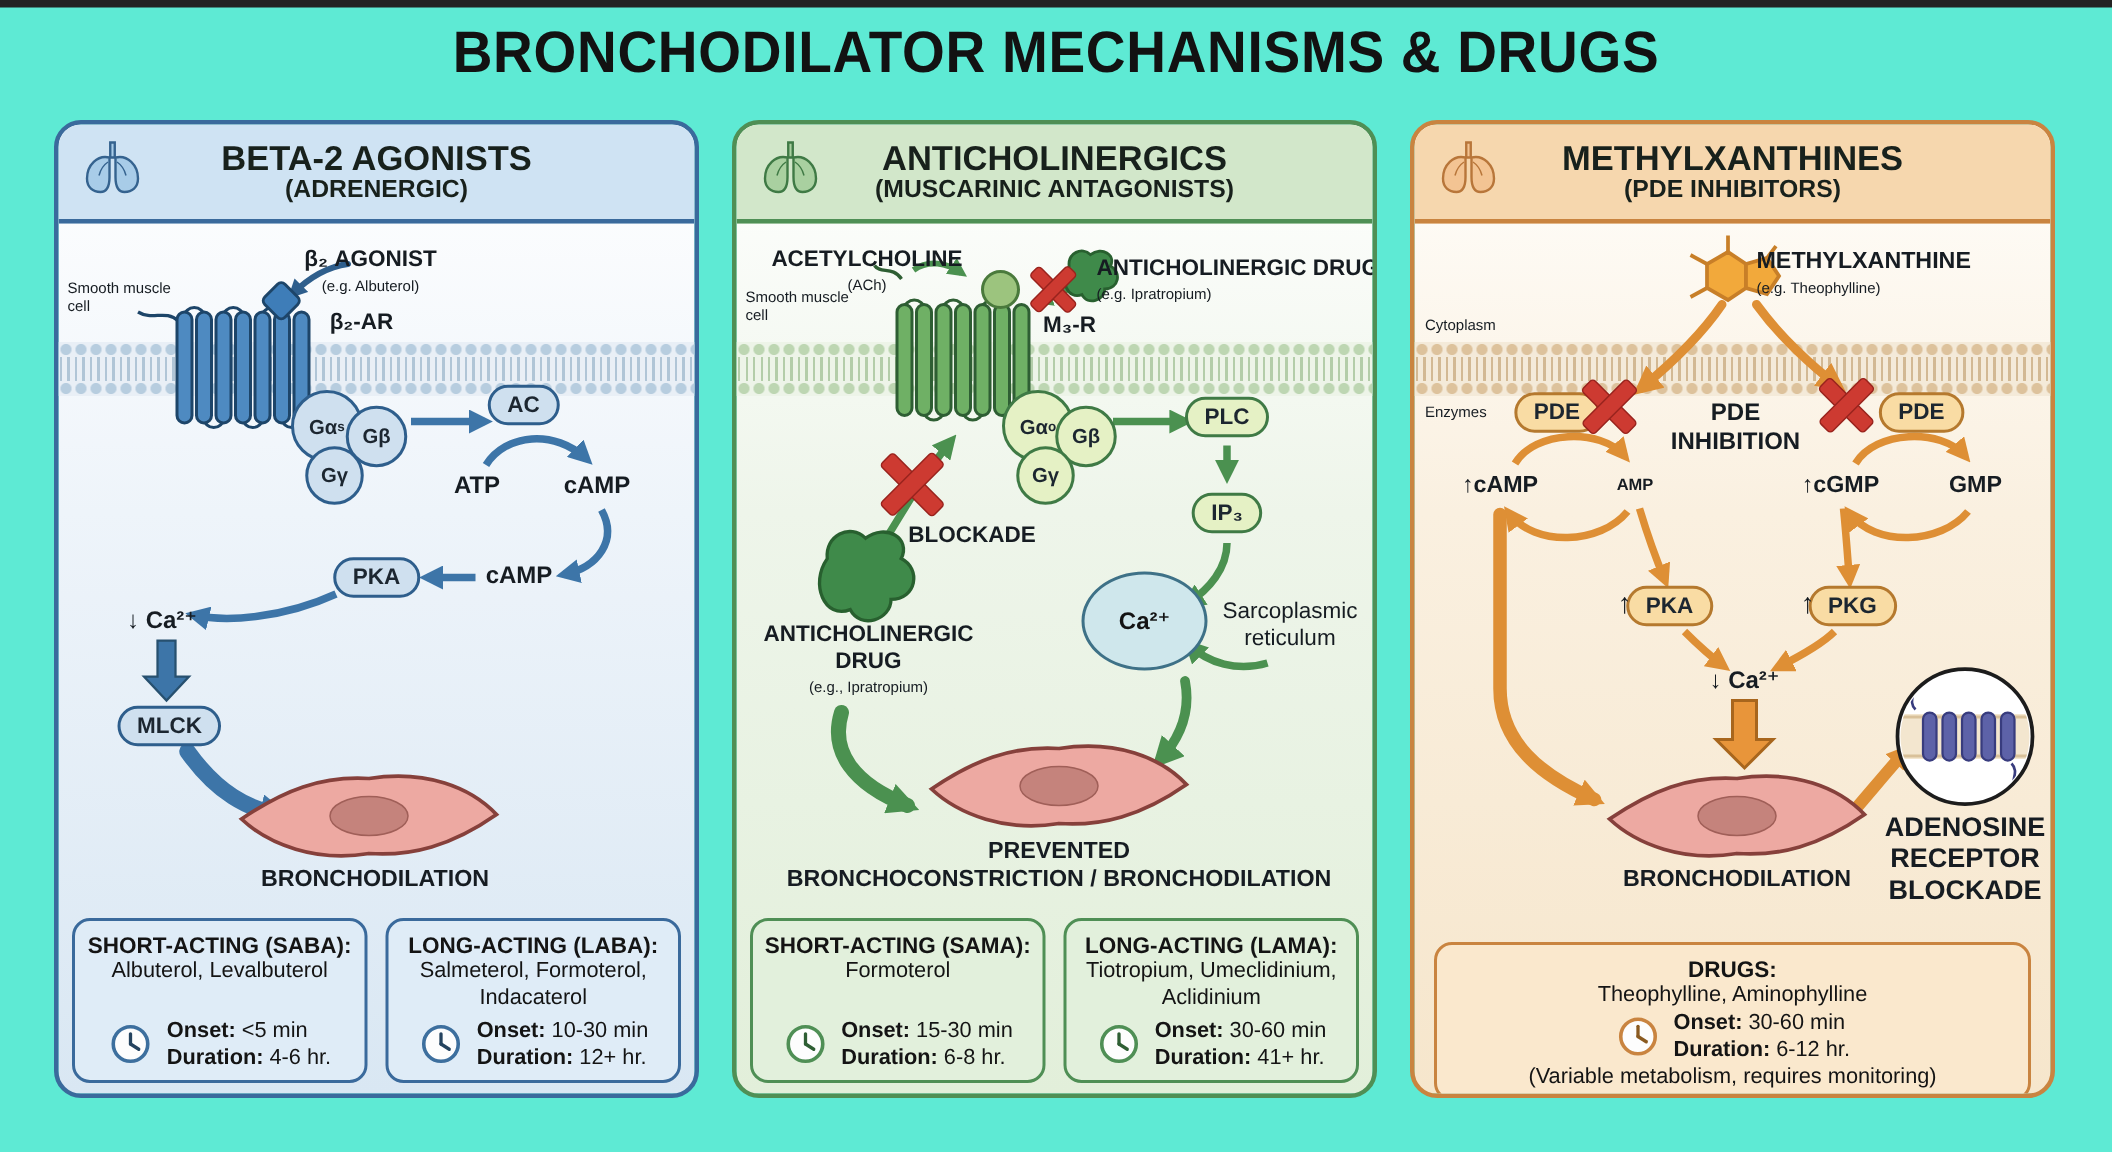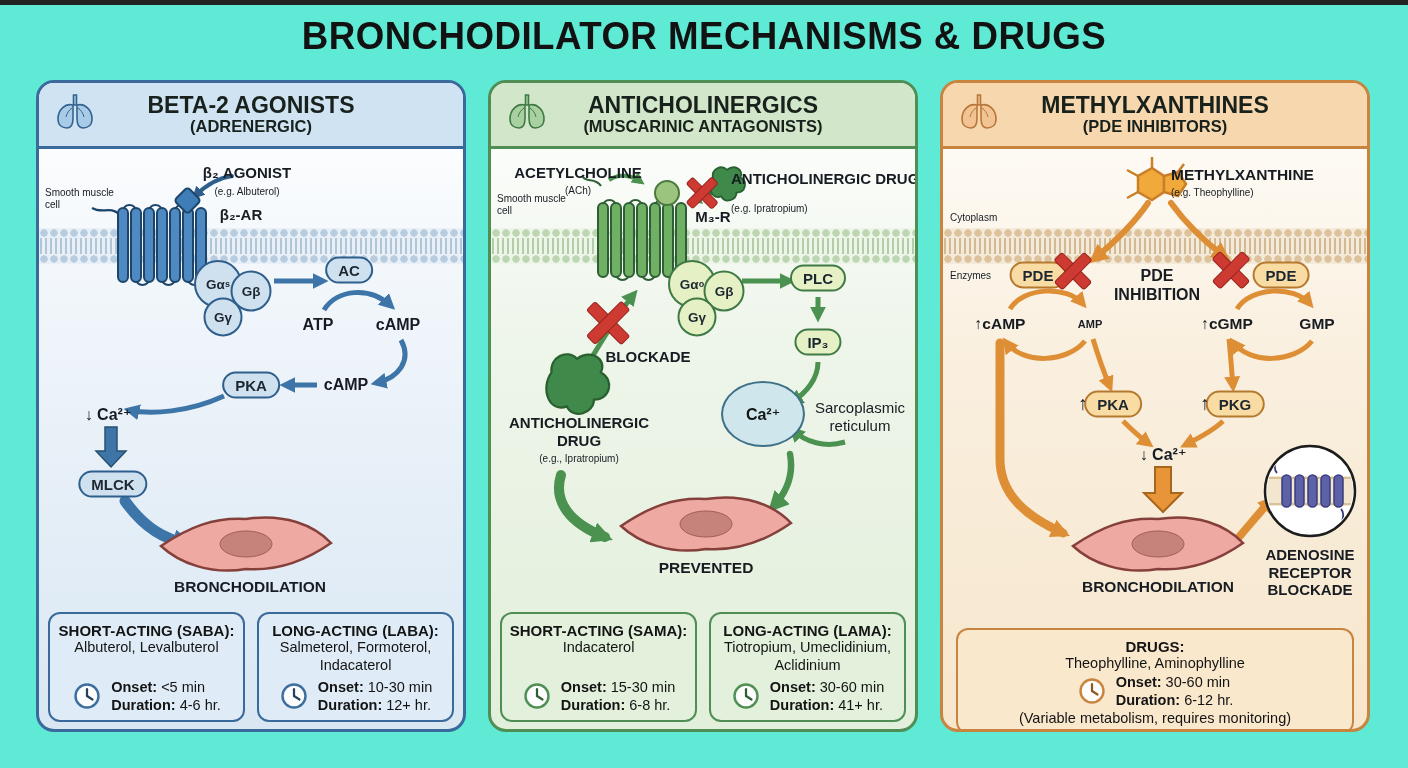--- a/index.html
+++ b/index.html
@@ -242,41 +242,42 @@
           <path d="M130,377 C158,358 183,348 215,350 C253,344 283,356 300,374 C270,395 243,402 215,400 C180,406 148,394 130,377 Z" fill="#eda9a2" stroke="#86403b" stroke-width="2.5"></path>
           <ellipse cx="215" cy="375" rx="26" ry="13" fill="#c5837c" stroke="#a05f58"></ellipse>
         </g>
       </svg>
       <div class="xmark" style="left:211px;top:44px;width:32px;height:32px"></div>
       <div class="xmark" style="left:117px;top:174px;width:44px;height:44px"></div>
       <div class="lbl b" style="left:87px;top:24px">ACETYLCHOLINE</div>
       <div class="lbl sm" style="left:87px;top:42px">(ACh)</div>
       <div class="lbl la sm wrap" style="left:6px;top:56px;width:84px">Smooth muscle cell</div>
       <div class="lbl la b" style="left:240px;top:30px">ANTICHOLINERGIC DRUG</div>
-      <div class="lbl la sm" style="left:240px;top:60px">(e.g. Ipratropium)</div>
+      <div class="lbl la sm" style="left:240px;top:48px">(e.g. Ipratropium)</div>
       <div class="lbl b" style="left:222px;top:68px">M₃-R</div>
       <div class="gc" style="left:201px;top:135px;width:44px;height:44px">
         <span>Gα</span>
           <sub>o</sub>
       </div>
       <div class="gc" style="left:233px;top:142px;width:37px;height:37px">Gβ</div>
       <div class="gc" style="left:206px;top:168px;width:35px;height:35px">Gγ</div>
       <div class="pill" style="left:327px;top:129px">PLC</div>
       <div class="pill" style="left:327px;top:193px">IP₃</div>
       <div class="ca-ell" style="left:272px;top:265px">Ca²⁺</div>
       <div class="lbl wrap" style="left:369px;top:268px;width:112px">Sarcoplasmic reticulum</div>
       <div class="lbl b" style="left:157px;top:208px">BLOCKADE</div>
       <div class="lbl b wrap" style="left:88px;top:283px;width:150px">ANTICHOLINERGIC DRUG</div>
       <div class="lbl sm" style="left:88px;top:310px">(e.g., Ipratropium)</div>
       <div class="lbl b" style="left:215px;top:419px;font-size:15.5px">PREVENTED</div>
+      <div class="lbl b" style="left:215px;top:438px;font-size:15.5px">BRONCHOCONSTRICTION / BRONCHODILATION</div>
     </div>
     <div class="panel-footer">
       <div class="fbox">
         <div class="fbox-title">SHORT-ACTING (SAMA):</div>
-        <div class="fbox-drugs">Indacaterol</div>
+        <div class="fbox-drugs">Formoterol</div>
         <div class="fbox-meta">
           <svg class="clock" viewBox="0 0 30 30">
             <circle class="cface" cx="15" cy="15" r="11.5"></circle>
               <path class="chand" d="M15 15 L15 8.2"></path>
               <path class="chand" d="M15 15 L20.5 18.5"></path>
           </svg>
           <div class="meta-text">
             <div><span class="bl">Onset:</span><span>15-30 min</span></div>
             <div><span class="bl">Duration:</span><span>6-8 hr.</span></div>
           </div>
@@ -379,21 +380,21 @@
       <div class="lbl" style="left:57px;top:175px;font-weight:600;font-size:15.5px">↑cAMP</div>
       <div class="lbl" style="left:147px;top:175px;font-weight:600;font-size:11px">AMP</div>
       <div class="lbl" style="left:284px;top:175px;font-weight:600;font-size:15.5px">↑cGMP</div>
       <div class="lbl" style="left:374px;top:175px;font-weight:600;font-size:15.5px">GMP</div>
       <div class="lbl b" style="left:140px;top:255px;font-size:19px">↑</div>
       <div class="pill" style="left:170px;top:255px">PKA</div>
       <div class="lbl b" style="left:262px;top:255px;font-size:19px">↑</div>
       <div class="pill" style="left:292px;top:255px">PKG</div>
       <div class="lbl" style="left:220px;top:306px;font-weight:600;font-size:16px">↓ Ca²⁺</div>
       <div class="lbl b" style="left:215px;top:438px;font-size:15.5px">BRONCHODILATION</div>
-      <div class="lbl b wrap" style="left:367px;top:424px;width:112px;font-size:15px">ADENOSINE RECEPTOR BLOCKADE</div>
+      <div class="lbl b wrap" style="left:367px;top:424px;width:112px;font-size:18px">ADENOSINE RECEPTOR BLOCKADE</div>
     </div>
     <div class="panel-footer">
       <div class="fbox" style="margin:16px 4px">
         <div class="fbox-title">DRUGS:</div>
         <div class="fbox-drugs short">Theophylline, Aminophylline</div>
         <div class="fbox-meta" style="margin-top:0">
           <svg class="clock" viewBox="0 0 30 30">
             <circle class="cface" cx="15" cy="15" r="11.5"></circle>
               <path class="chand" d="M15 15 L15 8.2"></path>
               <path class="chand" d="M15 15 L20.5 18.5"></path>

